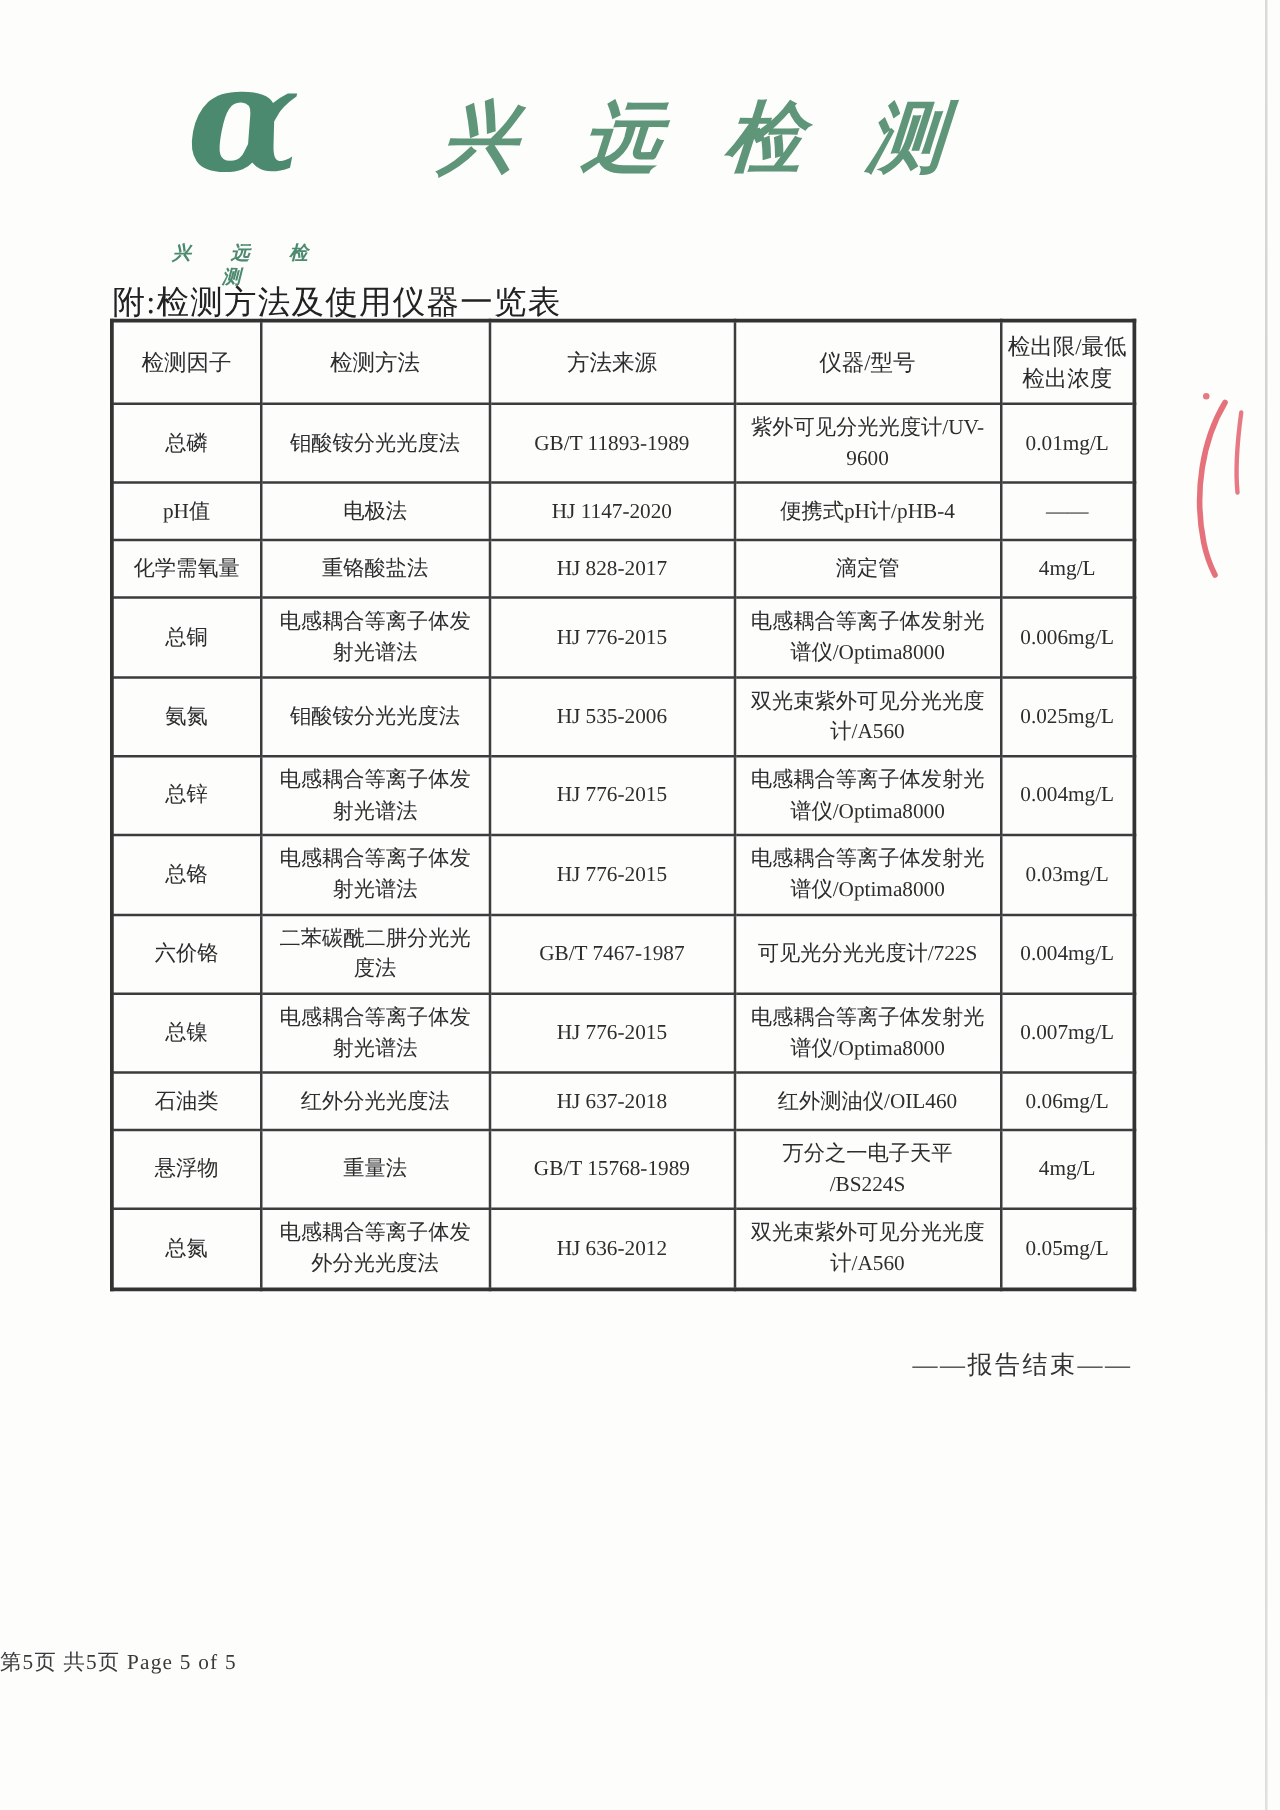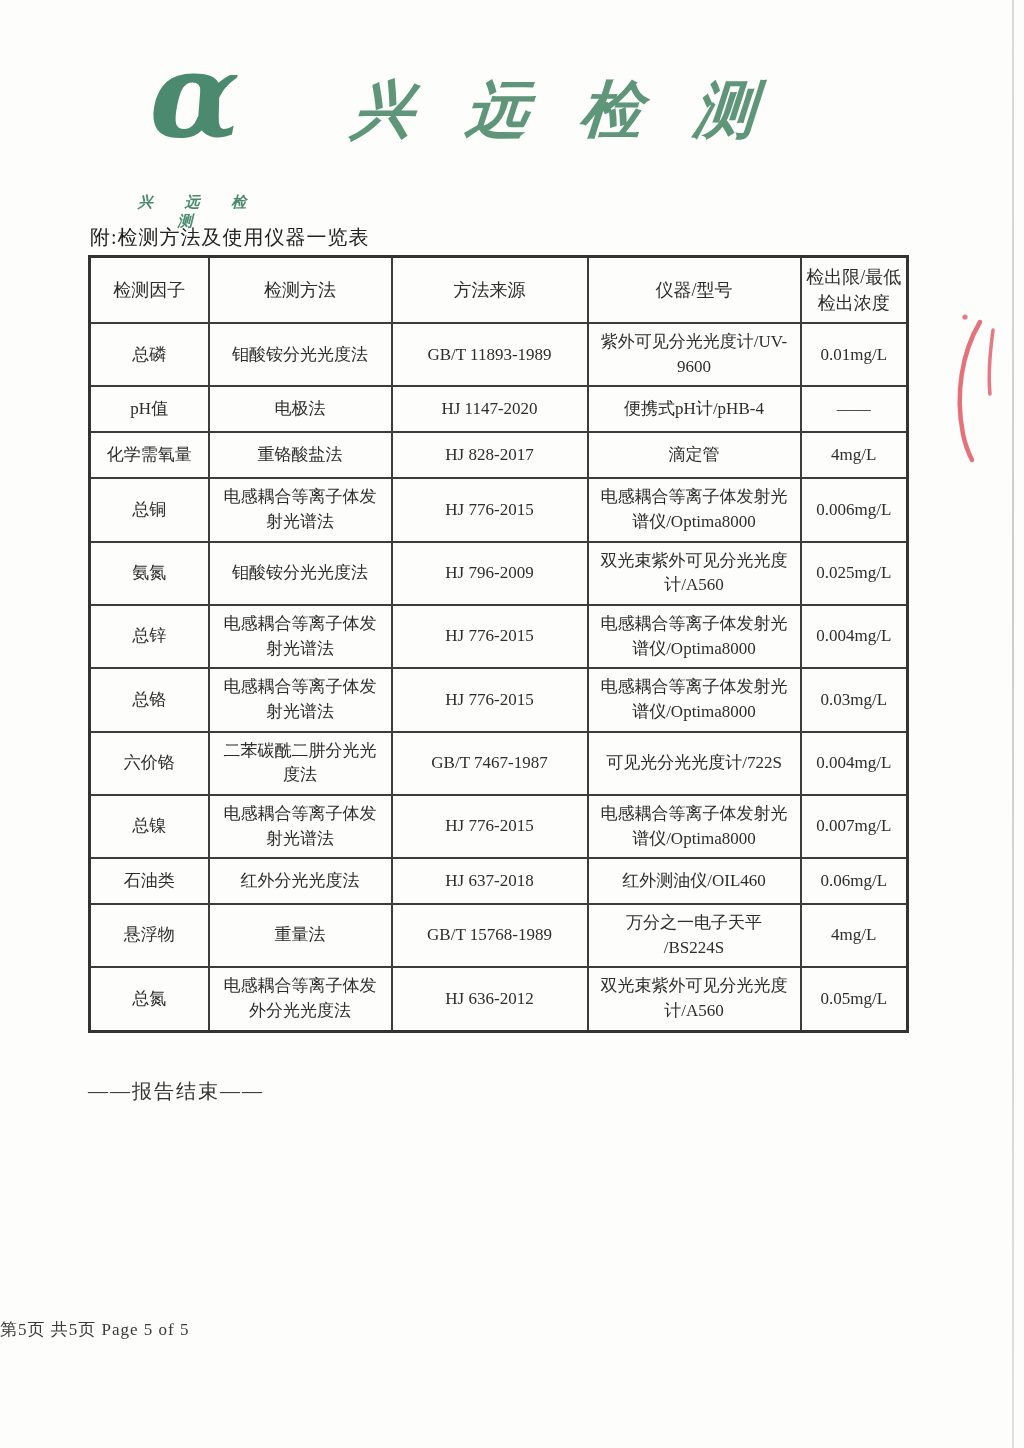--- a/index.html
+++ b/index.html
@@ -37,21 +37,21 @@
     position:absolute;left:352px;top:68px;width:460px;
     font-size:62px;font-weight:bold;
     letter-spacing:52px;
     white-space:nowrap;
     transform:skewX(-4deg);
     font-style:italic;
   }
   
   .attachment-title{
     position:absolute;left:90px;top:224px;
-    font-size:20px;letter-spacing:1px;color:#222;font-family:Liberation Serif, serif;
+    font-size:26px;letter-spacing:1px;color:#222;font-family:Liberation Serif, serif;
   }
   
   .method-table{
     position:absolute;left:88px;top:255px;width:818px;
     border-collapse:collapse;
     table-layout:fixed;
     font-size:17px;
     color:#2d2d2d;
     padding-left:10px;
   }
@@ -63,21 +63,21 @@
     line-height:1.45;
     font-weight:normal;
     height:46px;
     box-sizing:border-box;
   }
   .method-table{border:3px solid #333;}
   .method-table th{font-size:18px;}
   
   .end-note{
     position:absolute;left:88px;top:1078px;width:818px;
-    text-align:left;font-size:20px;letter-spacing:2px;color:#333;
+    text-align:right;font-size:20px;letter-spacing:2px;color:#333;
   }
   .page-footer{
     position:absolute;left:0;top:1318px;width:900px;
     font-size:17px;color:#3a3a3a;letter-spacing:1px;
   }
   
   .red-mark{position:absolute;left:938px;top:308px;width:80px;height:170px;}
 </style>
 </head>
 <body>
@@ -139,21 +139,21 @@
           <td>电感耦合等离子体发
 射光谱法</td>
           <td>HJ 776-2015</td>
           <td>电感耦合等离子体发射光
 谱仪/Optima8000</td>
           <td>0.006mg/L</td>
         </tr>
         <tr>
           <td>氨氮</td>
           <td>钼酸铵分光光度法</td>
-          <td>HJ 796-2009</td>
+          <td>HJ 535-2006</td>
           <td>双光束紫外可见分光光度
 计/A560</td>
           <td>0.025mg/L</td>
         </tr>
         <tr>
           <td>总锌</td>
           <td>电感耦合等离子体发
 射光谱法</td>
           <td>HJ 776-2015</td>
           <td>电感耦合等离子体发射光

